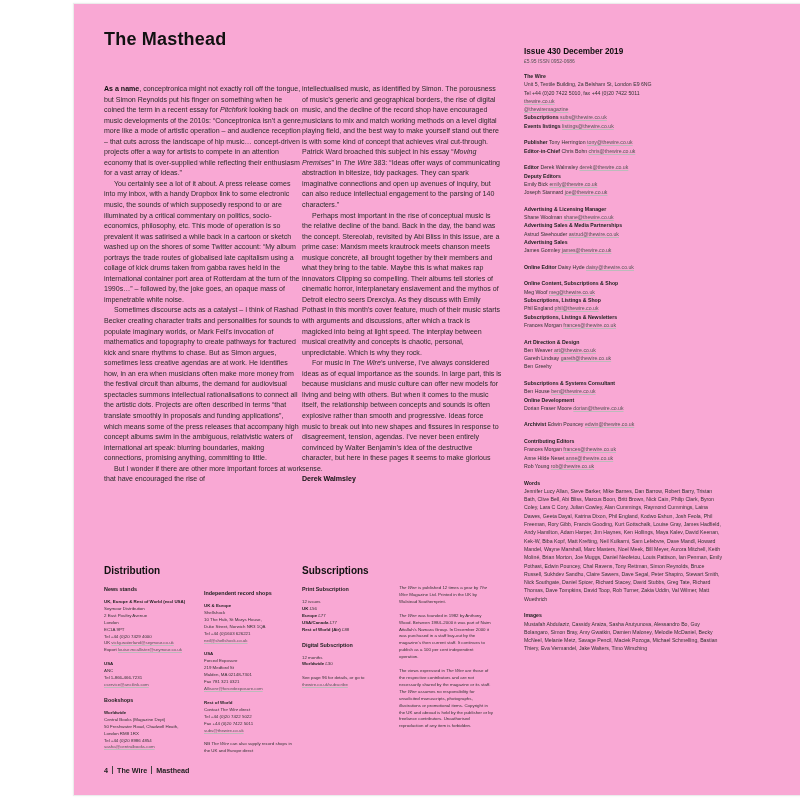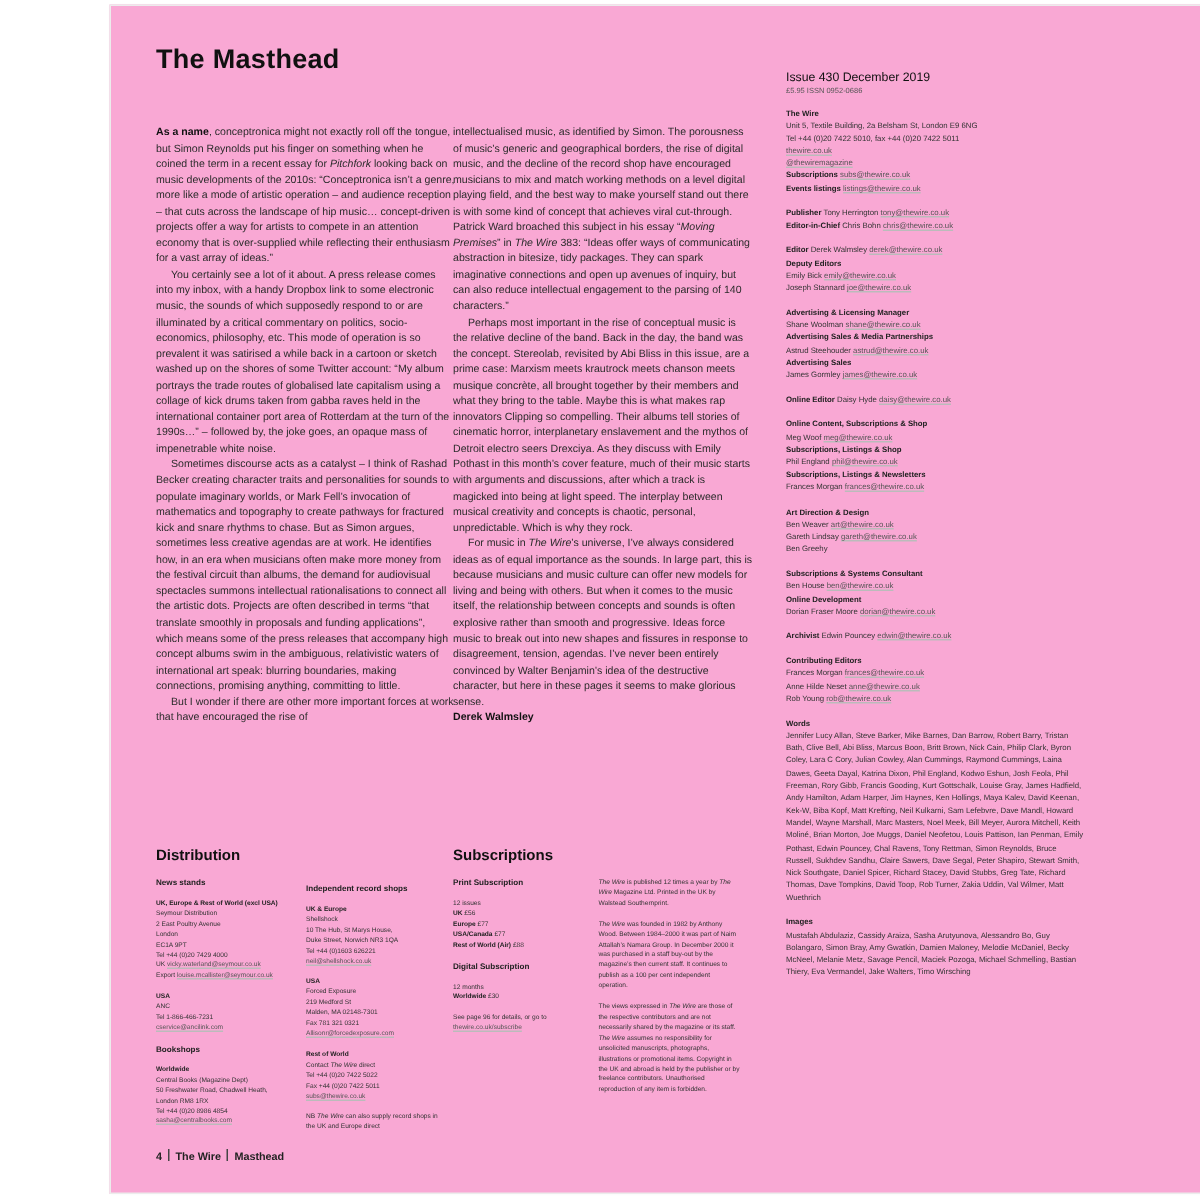--- a/index.html
+++ b/index.html
@@ -7,21 +7,21 @@
   .page { position:absolute; left:73px; top:3px; width:732px; height:793px; background:#f9a8d4; border:1px solid #ececec; box-shadow:0 0 2px rgba(0,0,0,0.06); box-sizing:border-box; }
   .title { position:absolute; left:30px; top:25px; font-size:18px; font-weight:bold; letter-spacing:0.2px; margin:0; color:#111; }
   .col { position:absolute; font-size:7.05px; line-height:10.55px; color:#2b2b2b; text-align:left; }
   .col p { margin:0; }
   .col p.indent { text-indent:10px; }
   .col1 { left:30px; top:80px; width:199px; }
   .col2 { left:228px; top:80px; width:200px; }
   .b { font-weight:bold; color:#111; }
   .i { font-style:italic; }
   .right { position:absolute; left:450px; top:42px; width:200px; font-size:5.2px; line-height:8.3px; color:#333; }
-  .issue { font-size:8.2px; font-weight:normal; line-height:11px; color:#111; }
+  .issue { font-size:8.2px; font-weight:bold; line-height:11px; color:#111; }
   .issue-sub { font-size:5px; line-height:8px; color:#555; margin-bottom:7px; }
   .right .grp { margin-bottom:8.3px; }
   .right .lbl { font-weight:bold; color:#222; }
   .lnk { color:#555; text-decoration:underline; text-decoration-color:#bbb; }
   .section-h { position:absolute; font-size:10px; font-weight:bold; color:#111; }
   .bot { position:absolute; font-size:4.4px; line-height:6.9px; color:#333; }
   .bot .h { font-size:5.4px; font-weight:bold; line-height:8px; margin-bottom:6px; color:#222; }
   .bot .sh { font-weight:bold; color:#222; }
   .bot .gap { height:7px; }
   .footer { position:absolute; left:30px; top:762px; font-size:7.2px; font-weight:bold; color:#222;text-align:center; }

